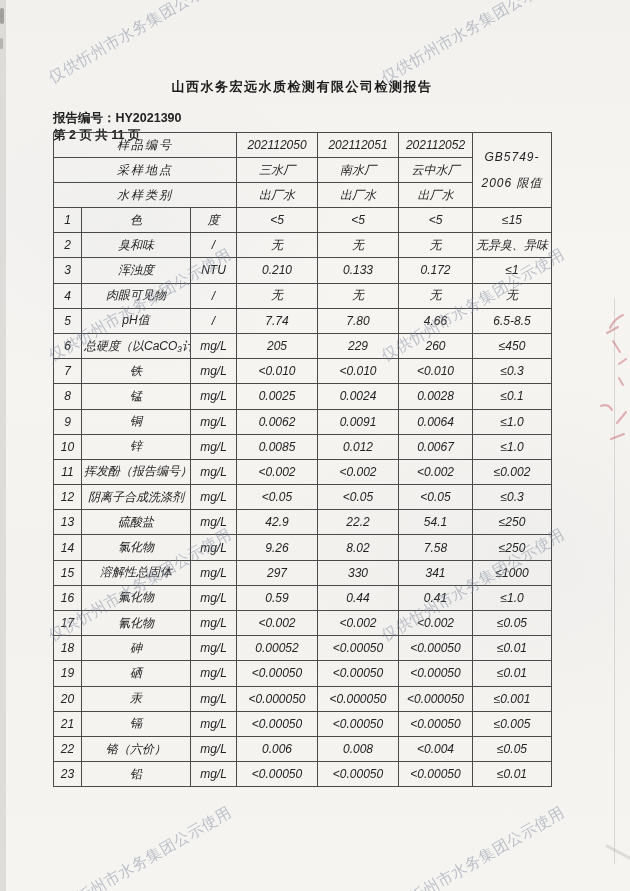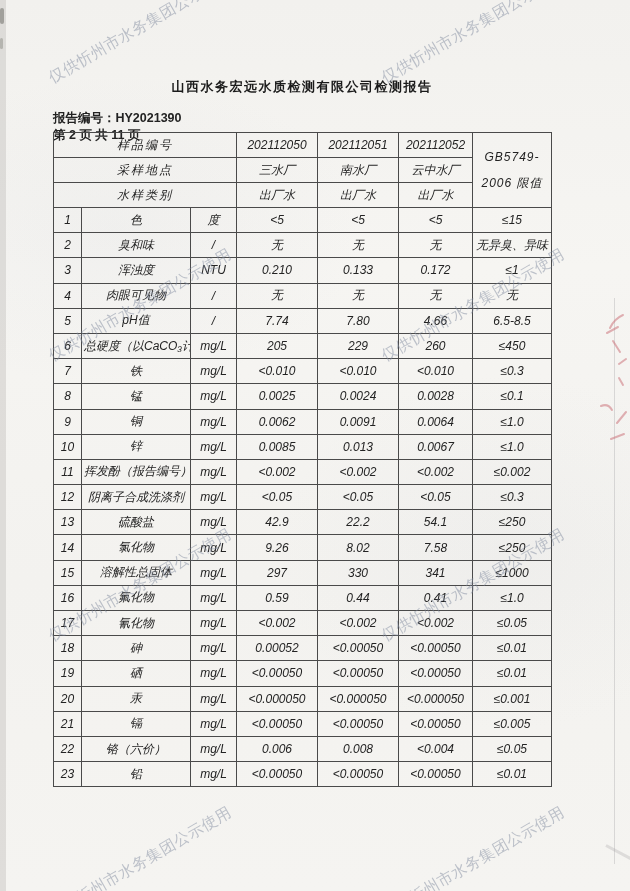--- a/index.html
+++ b/index.html
@@ -211,21 +211,21 @@
           <td>0.0091</td>
           <td>0.0064</td>
           <td class="small-limit">≤1.0</td>
         </tr>
 
         <tr>
           <td>10</td>
           <td class="name-cell">锌</td>
           <td>mg/L</td>
           <td>0.0085</td>
-          <td>0.013</td>
+          <td>0.012</td>
           <td>0.0067</td>
           <td class="small-limit">≤1.0</td>
         </tr>
 
         <tr>
           <td>11</td>
           <td class="name-cell">挥发酚（报告编号）</td>
           <td>mg/L</td>
           <td>&lt;0.002</td>
           <td>&lt;0.002</td>

